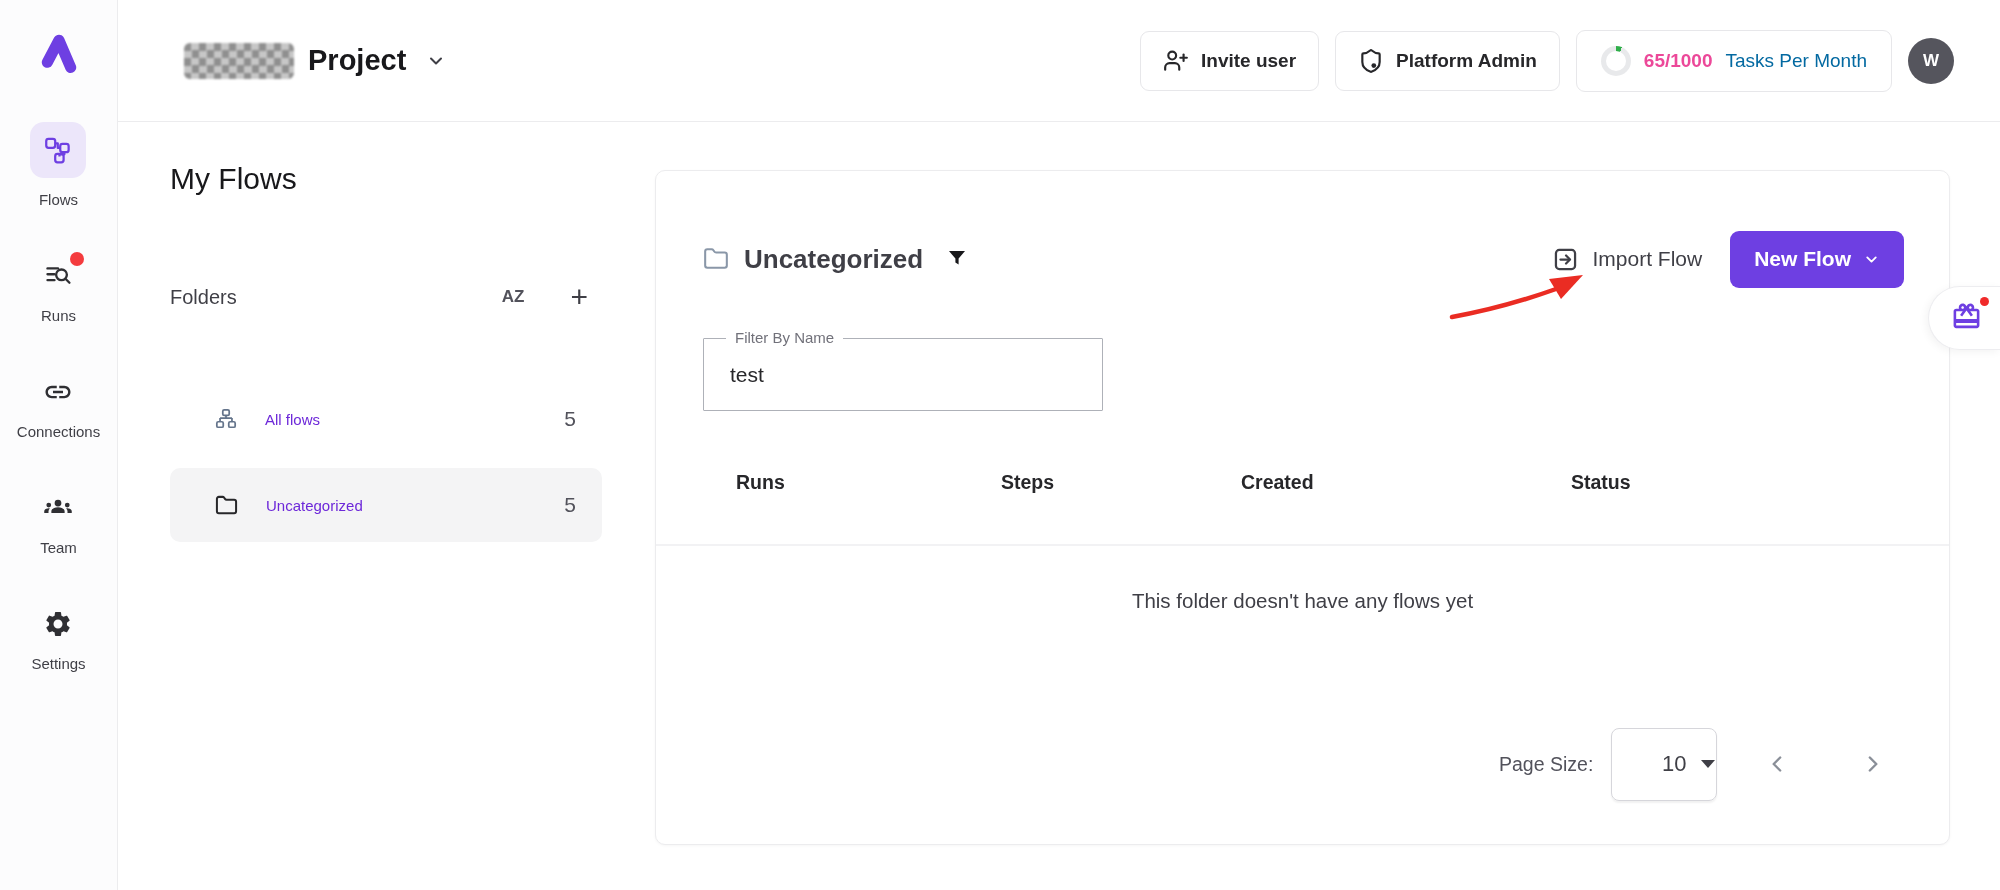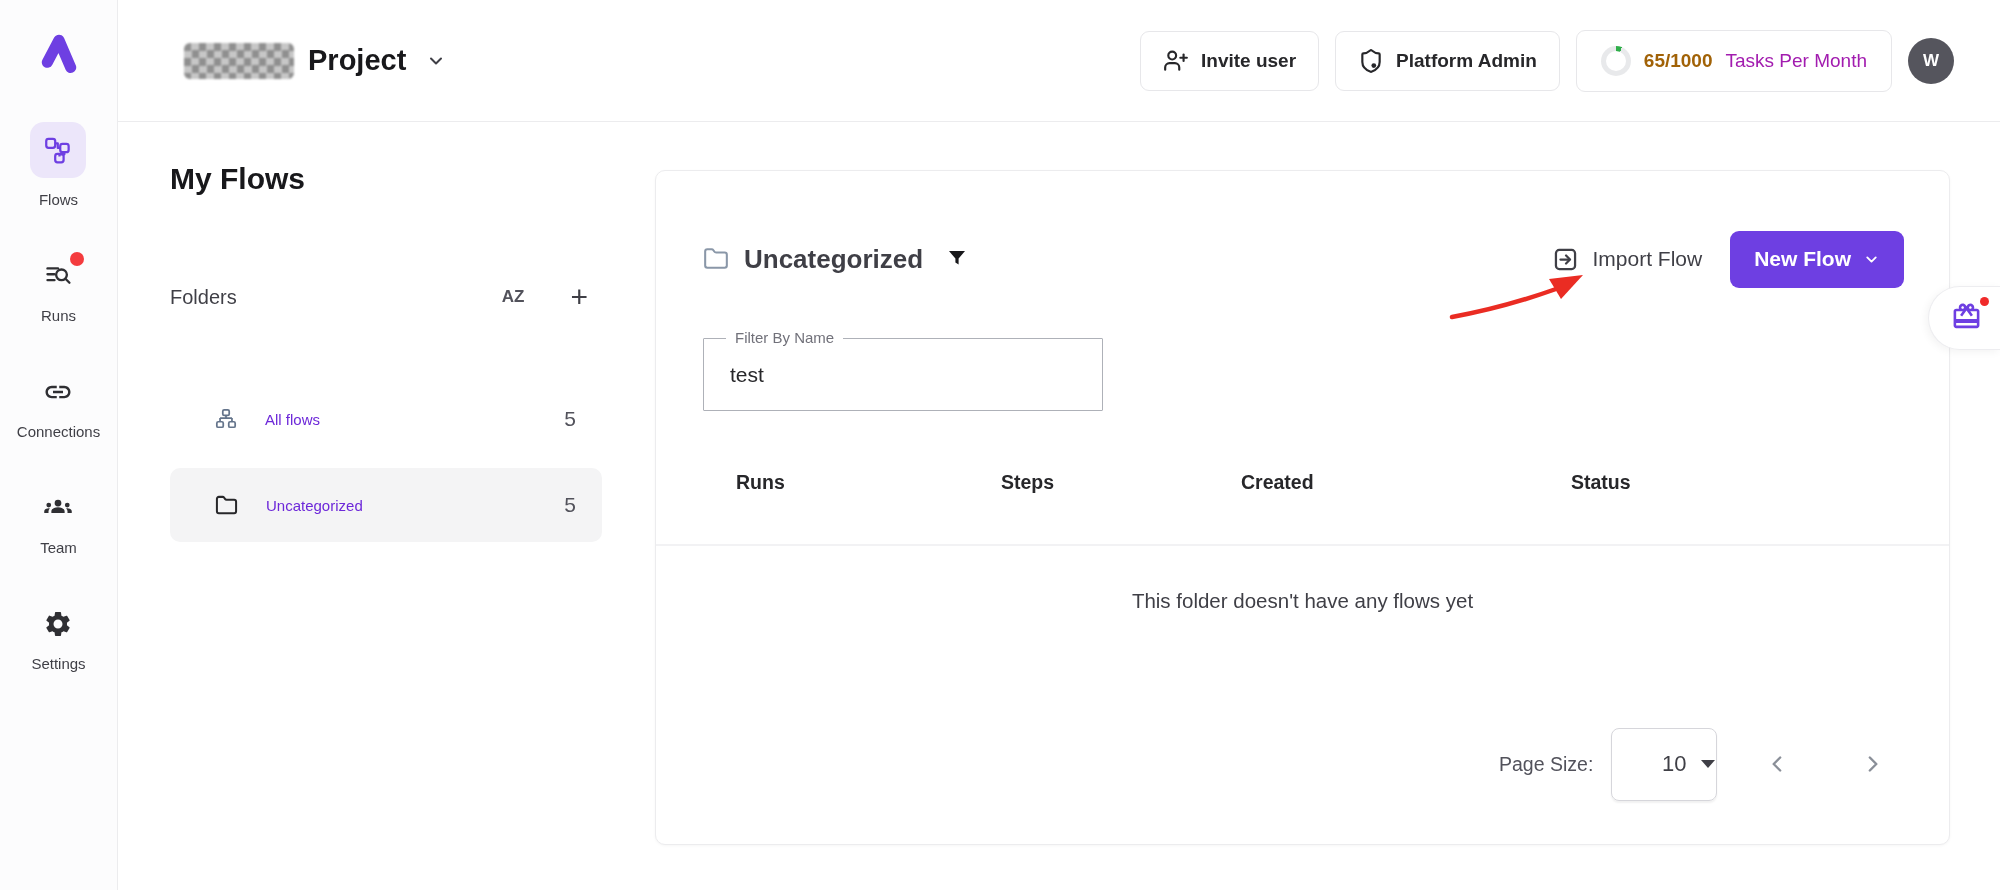--- a/index.html
+++ b/index.html
@@ -23,26 +23,26 @@
   .censored { width:110px; height:36px; border-radius:6px;
     background:repeating-conic-gradient(from 0deg, #c7c7c7 0deg 90deg, #8f8f8f 90deg 180deg);
     background-size:15px 15px; filter:blur(1.2px); }
   .project-title { font-size:29px; font-weight:700; color:#18181b; }
   .project .chev { margin-left:6px; }
   .header-right { margin-left:auto; margin-right:46px; display:flex; align-items:center; gap:16px; }
   .hbtn { display:flex; align-items:center; gap:12px; height:60px; padding:0 22px; background:#fff; border:1px solid #e7e7ea; border-radius:9px; font-size:19px; font-weight:700; color:#27272a; cursor:pointer; }
   .tasks-pill { display:flex; align-items:center; gap:13px; height:62px; padding:0 24px; background:#fff; border:1px solid #e7e7ea; border-radius:9px; }
   .ring { width:30px; height:30px; border-radius:50%; background:conic-gradient(#2eae49 0 6.5%, #e8e9eb 6.5% 100%); position:relative; }
   .ring::after { content:""; position:absolute; inset:5px; border-radius:50%; background:#fff; }
-  .tasks-count { font-size:19px; font-weight:700; color:#a16207; }
-  .tasks-label { font-size:19px; color:#a21caf; }
+  .tasks-count { font-size:19px; font-weight:700; color:#ec4899; }
+  .tasks-label { font-size:19px; color:#0369a1; }
   .avatar { width:46px; height:46px; border-radius:50%; background:#55555d; color:#fff; font-size:17px; font-weight:700; display:grid; place-items:center; cursor:pointer; }
 
   
-  .page-title { position:absolute; left:170px; top:162px; font-size:30px; font-weight:700; color:#18181b; }
+  .page-title { position:absolute; left:170px; top:162px; font-size:30px; font-weight:400; color:#18181b; }
   .folders-head { position:absolute; left:170px; top:282px; width:432px; display:flex; align-items:center; }
   .folders-title { font-size:20px; color:#3f3f46; }
   .sort-icon { margin-left:auto; font-size:17px; font-weight:700; color:#52525b; letter-spacing:0px; cursor:pointer; }
   .plus-icon { margin-left:46px; margin-right:14px; font-size:30px; font-weight:400; color:#3f3f46; line-height:1; cursor:pointer; }
   .folder-row { position:absolute; left:170px; width:432px; display:flex; align-items:center; cursor:pointer; }
   .folder-row .fname { margin-left:28px; font-size:15px; color:#6d28d9; }
   .folder-row .fcount { margin-left:auto; margin-right:26px; font-size:21px; color:#52525b; }
   .row-all { top:388px; height:62px; padding-left:45px; }
   .row-uncat { top:468px; height:74px; padding-left:45px; background:#f4f4f5; border-radius:10px; }
 

